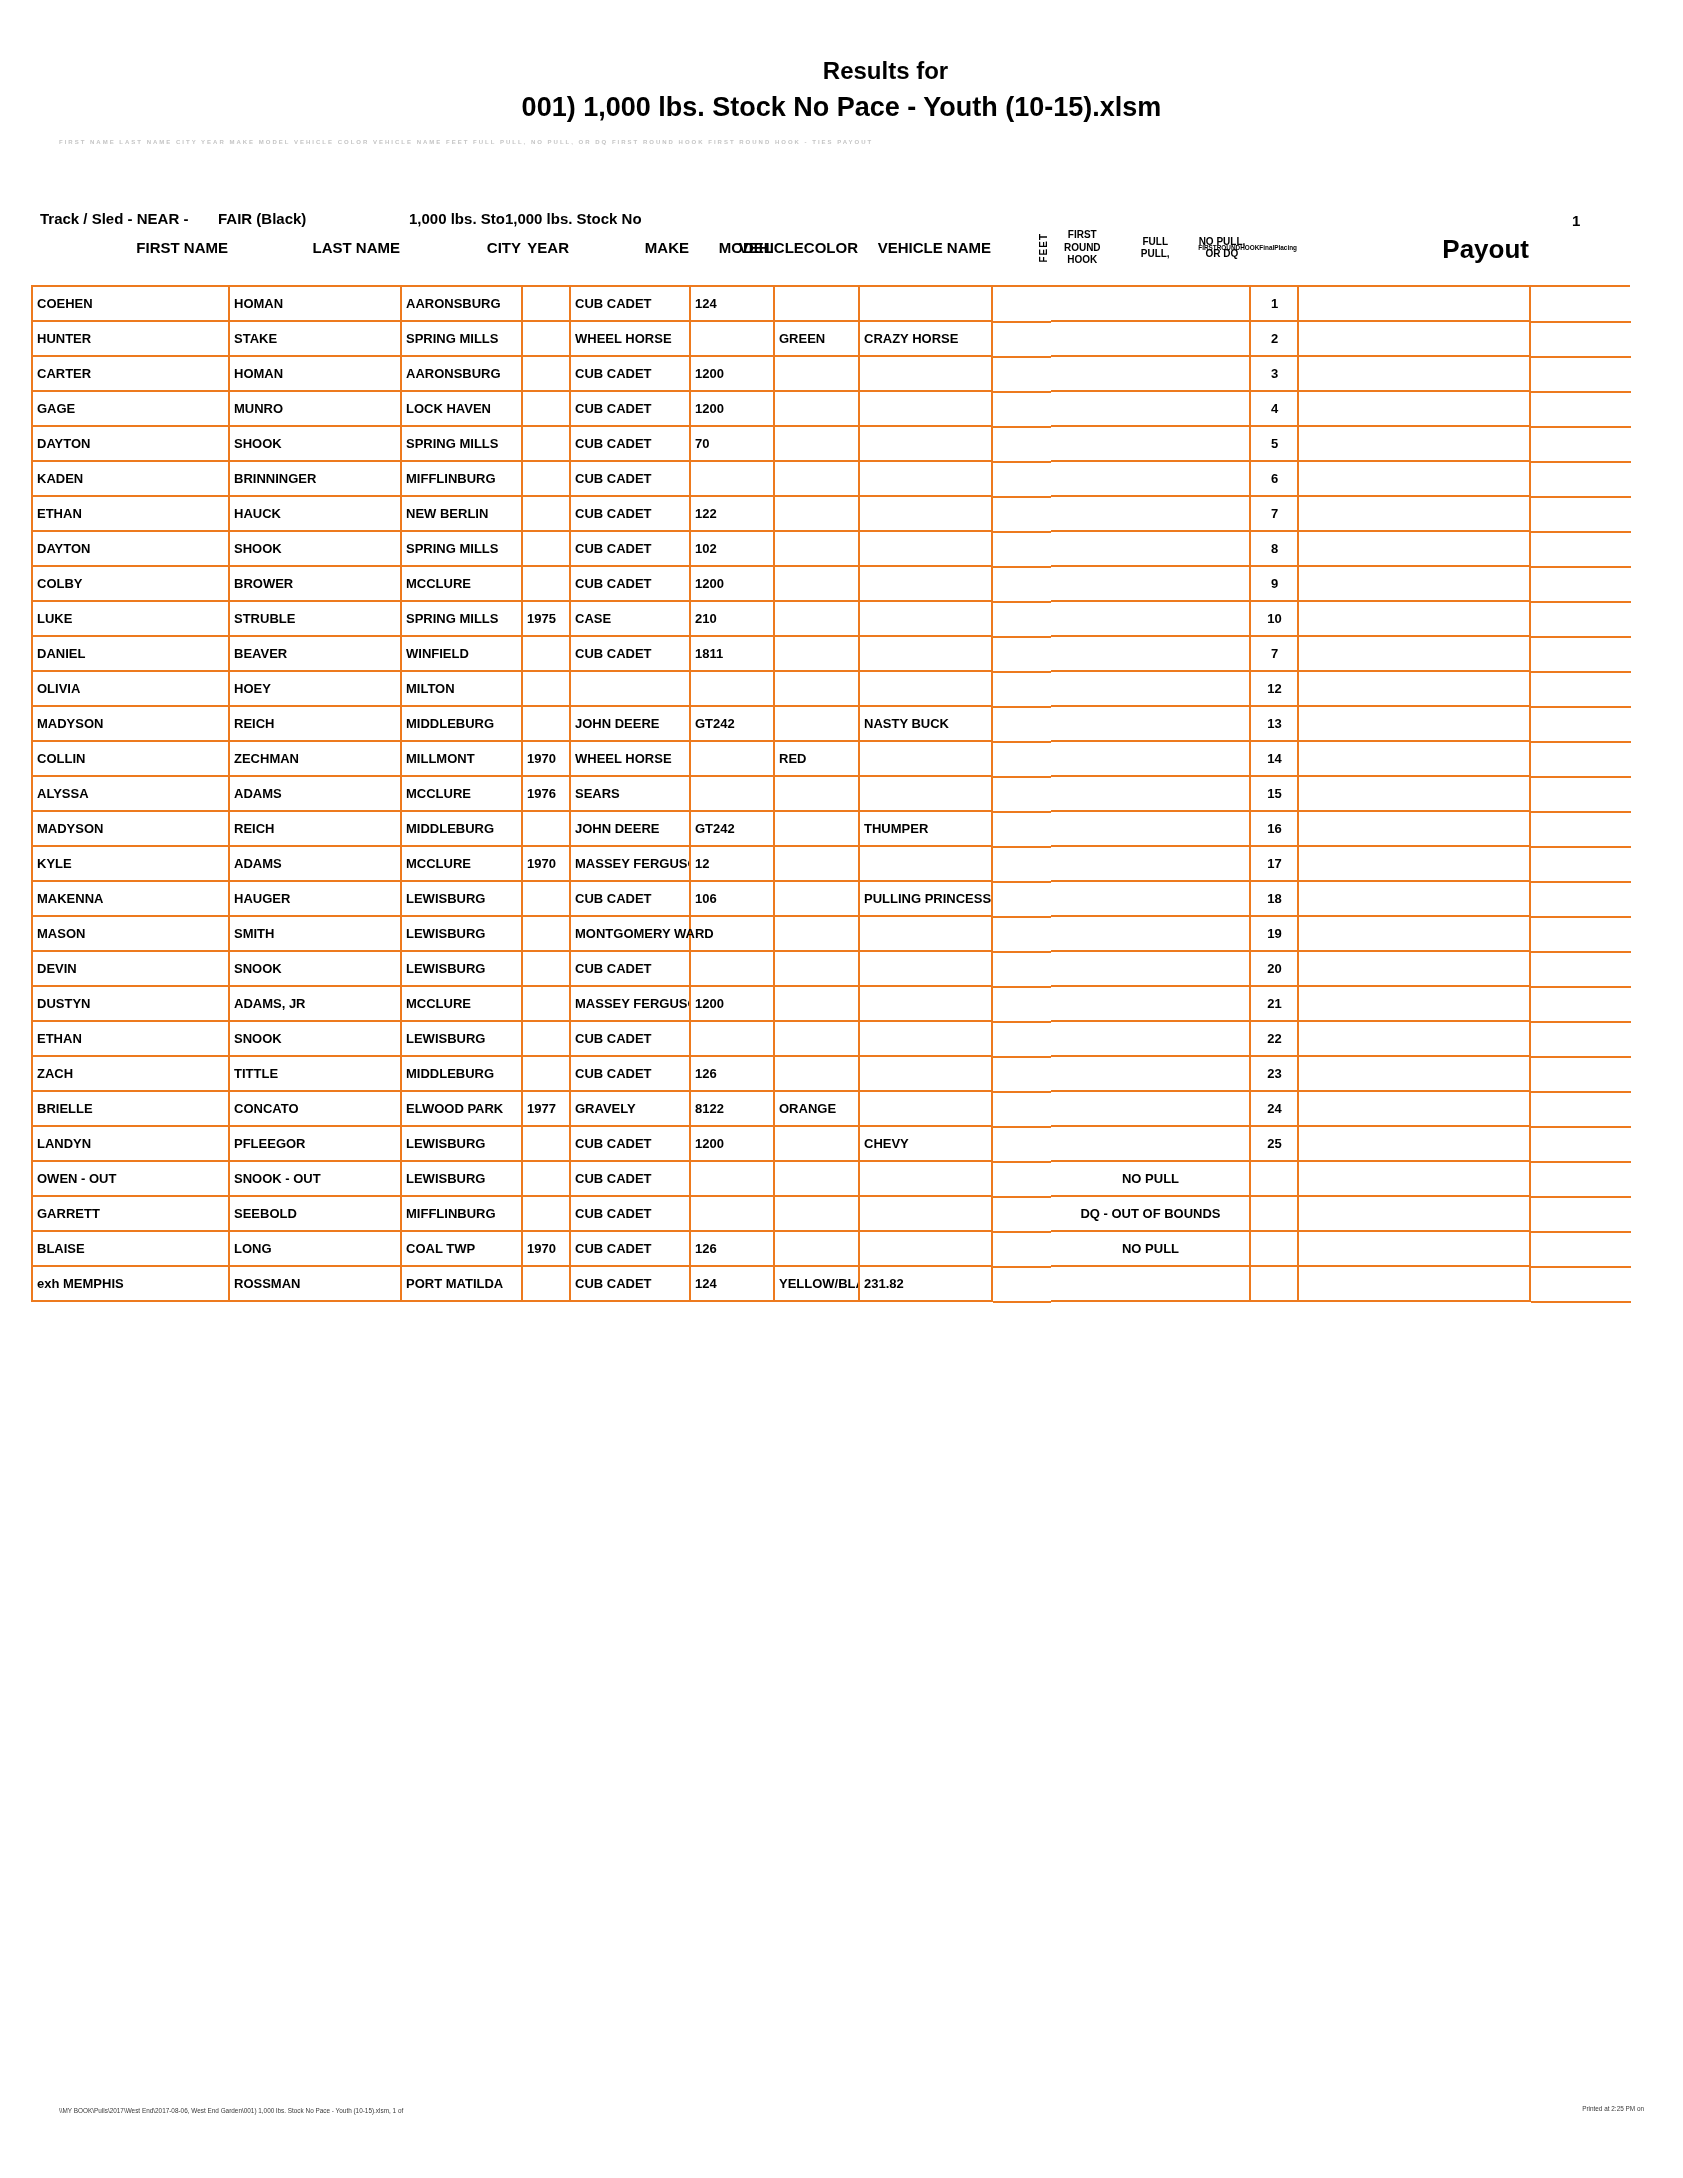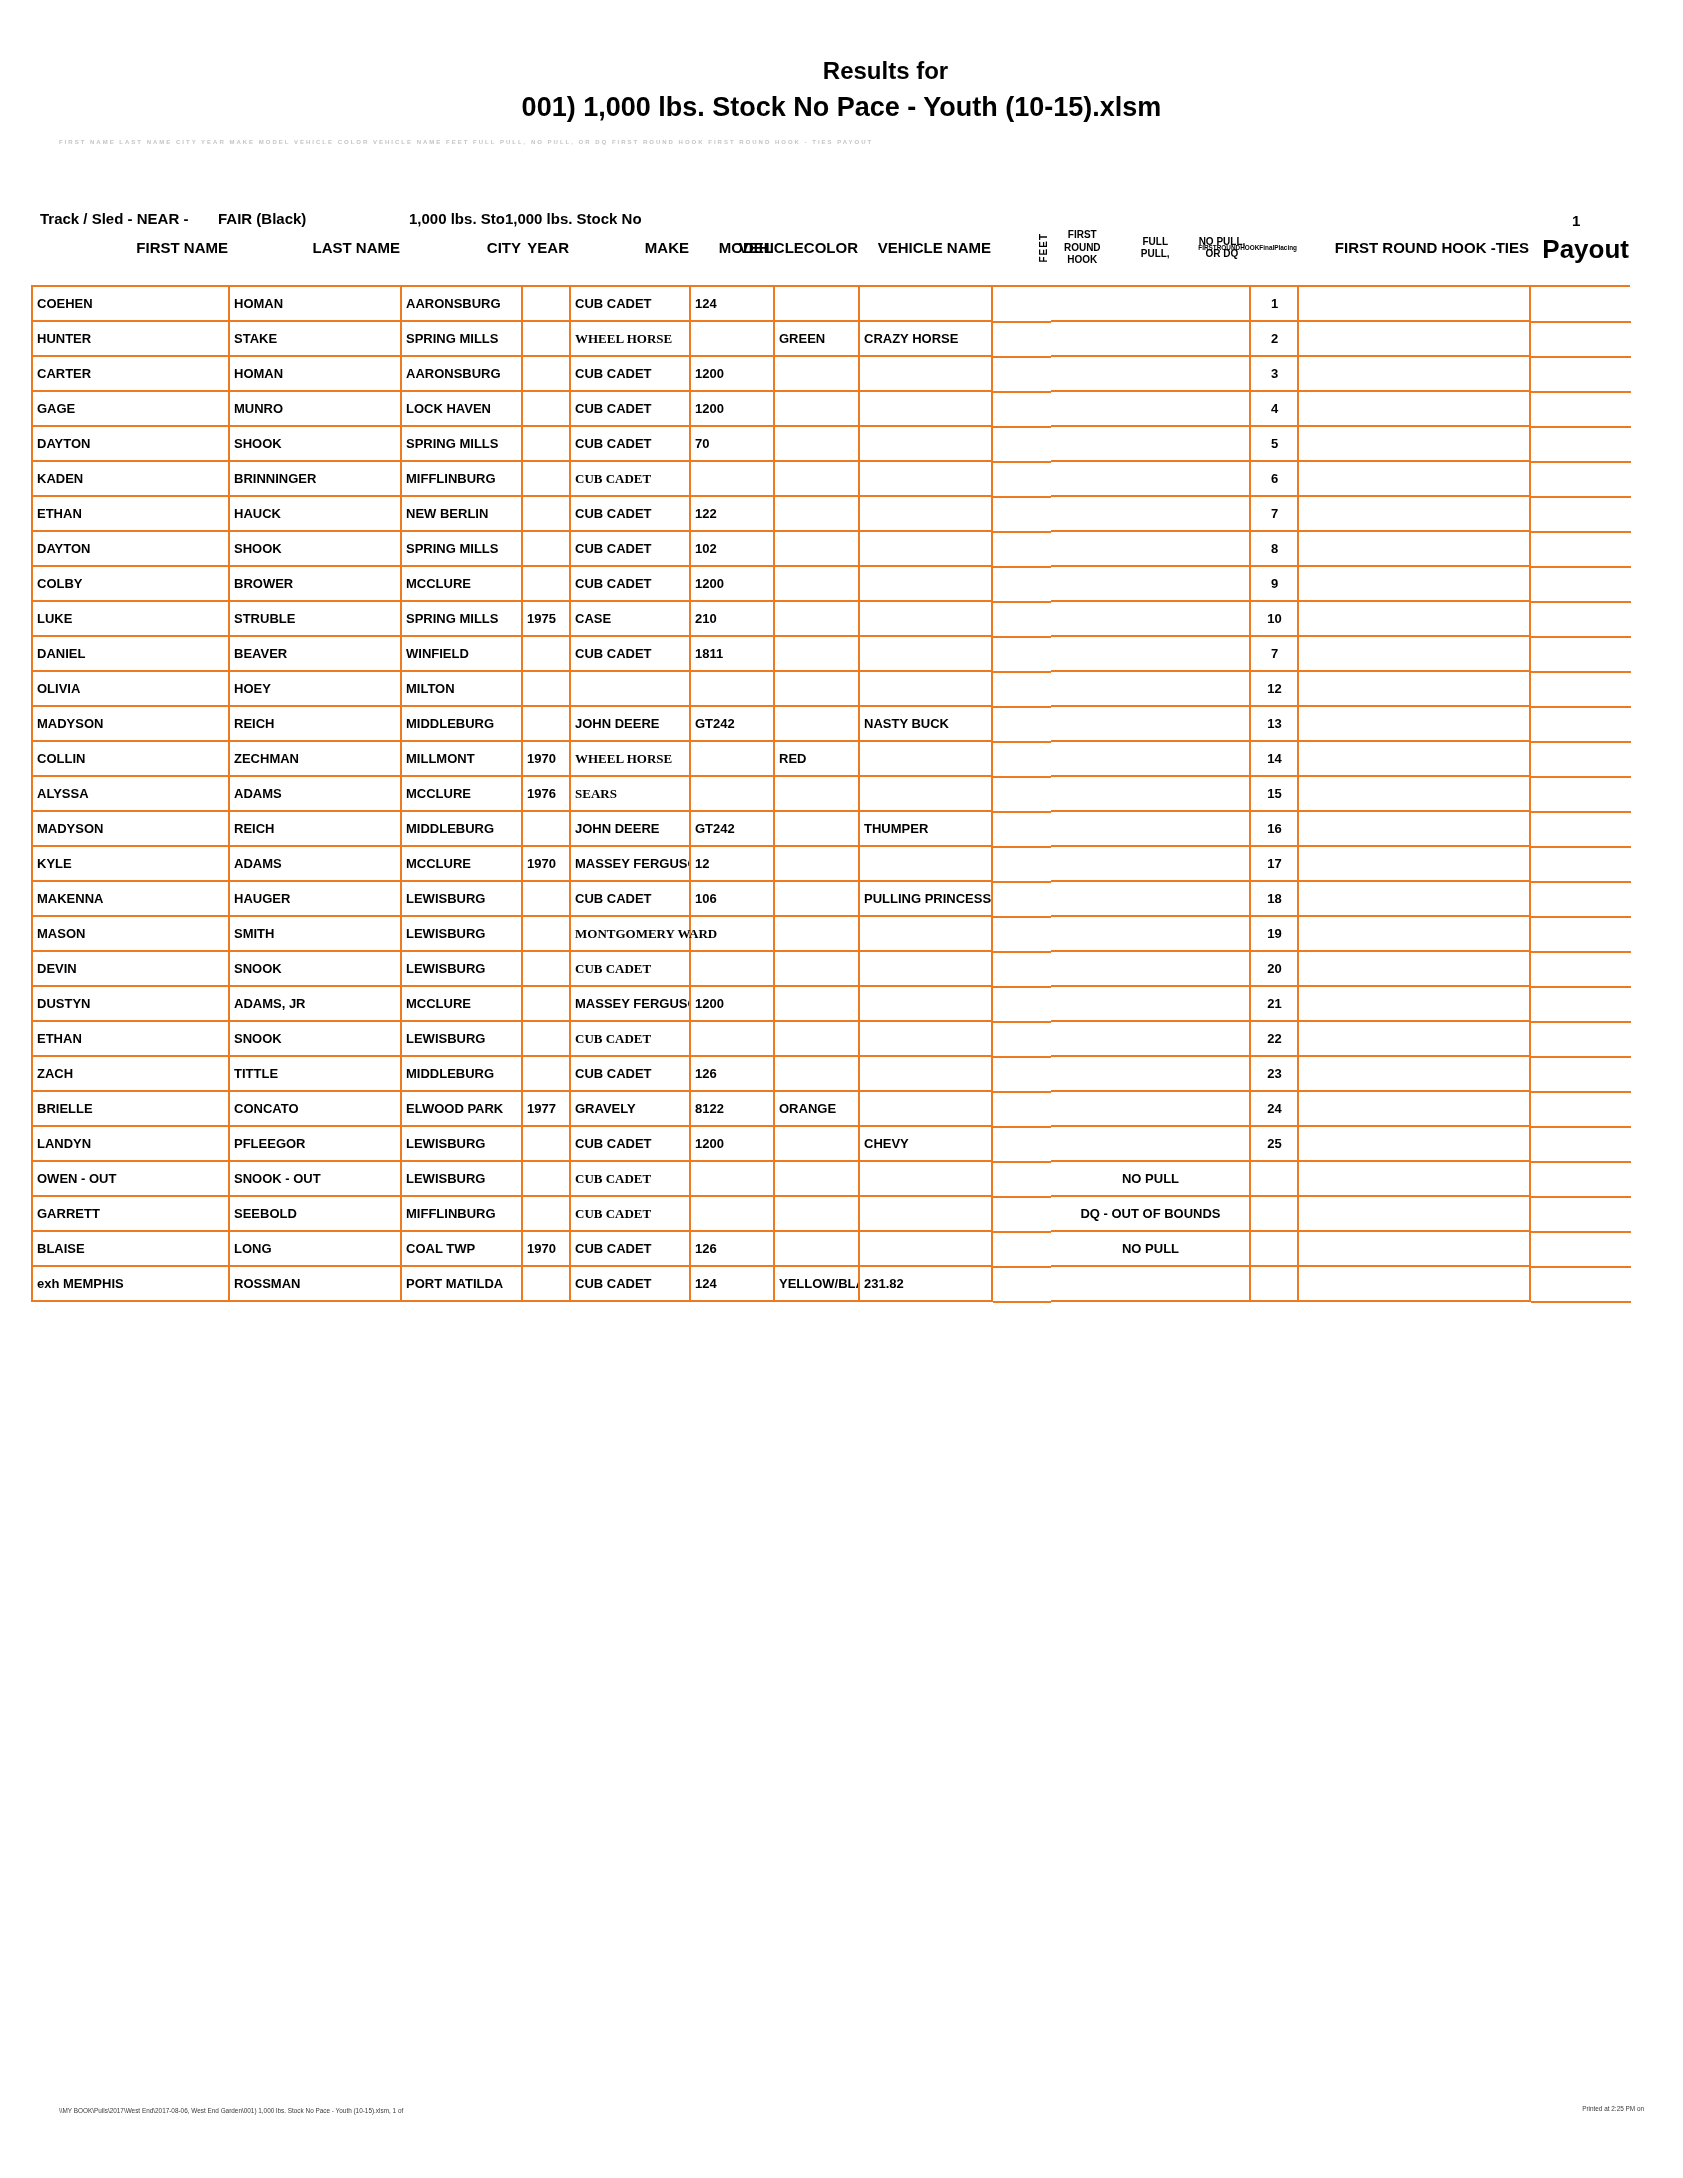--- a/index.html
+++ b/index.html
@@ -69,21 +69,21 @@
     border-right:2px solid var(--oj);
     border-bottom:2px solid var(--oj);
     font-size:13px;font-weight:bold;
     padding:0 3px 0 4px;
     display:flex;align-items:center;
     white-space:nowrap;overflow:hidden;
     background:transparent;
   }
   .cell.num{justify-content:flex-end;margin-top:34px;}
   .cell.ctr{justify-content:center;}
-  .cell.spill{overflow:visible;z-index:2;font-family:Liberation Serif, serif;}
+  .cell.spill{overflow:visible;z-index:2;}
 
   
   .footer-left{
     position:absolute;top:2107px;left:59px;
     font-size:6.4px;color:#3a3a3a;white-space:nowrap;filter:blur(0.2px);
   }
   .footer-right{
     position:absolute;top:2105px;left:1525px;width:119px;text-align:right;
     font-size:6.4px;color:#3a3a3a;white-space:nowrap;filter:blur(0.2px);
   }
@@ -125,24 +125,20 @@
     <span>FULL PULL,</span>
     <span>NO PULL, OR DQ</span>
   </div>
   <div class="th tiny">
     <span>FIRST</span>
     <span>ROUND</span>
     <span>HOOK</span>
     <span>Final</span>
     <span>Placing</span>
   </div>
-  <div class="th">
-    <span>FIRST ROUND HOOK -</span>
-    <span>TIES</span>
-  </div>
   <div class="th big">Payout</div>
 </div>
 
 <div class="tbl grid13">
     <div class="row">
     <div class="cell">COEHEN</div>
     <div class="cell">HOMAN</div>
     <div class="cell">AARONSBURG</div>
     <div class="cell"></div>
     <div class="cell">CUB CADET</div>

